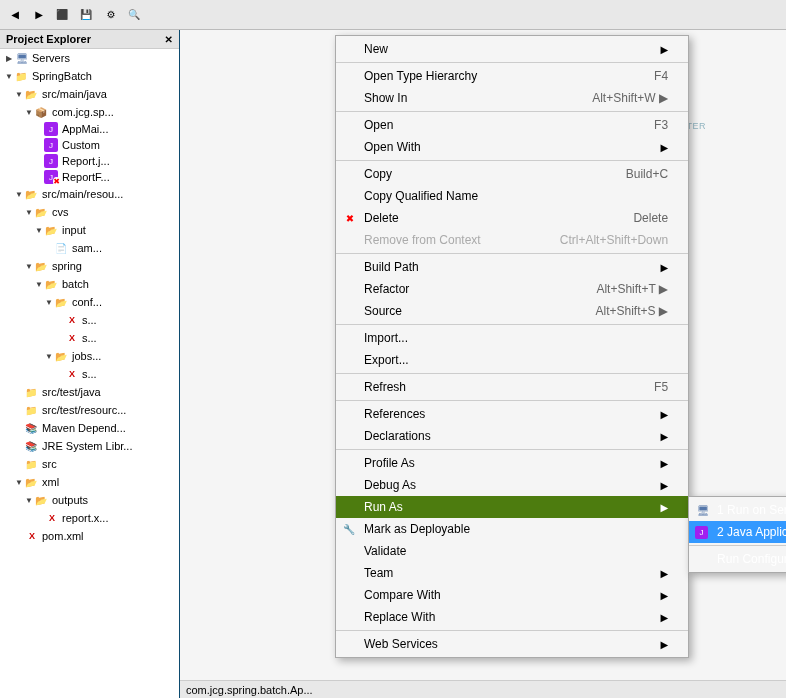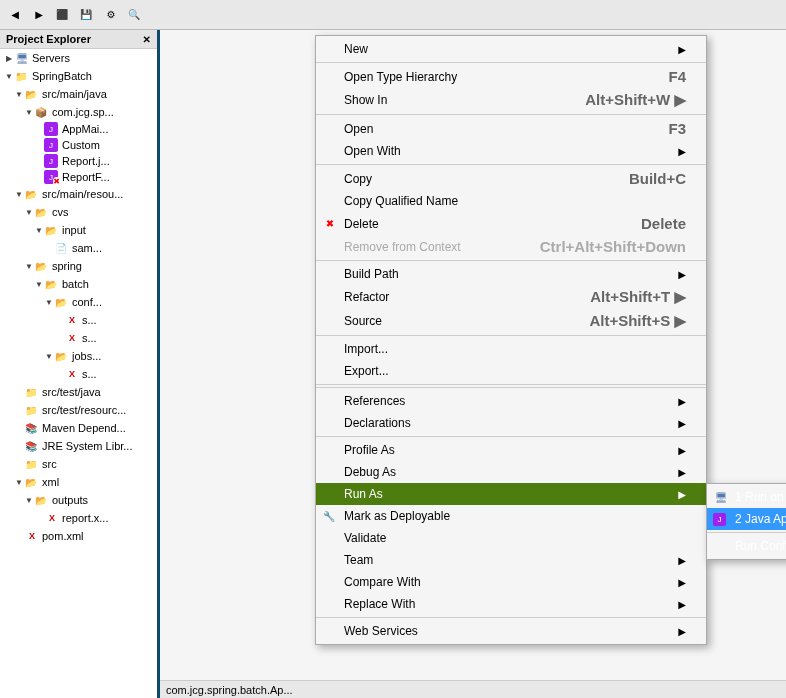--- a/index.html
+++ b/index.html
@@ -33,23 +33,23 @@
     }
 
     
     .main-layout {
       display: flex;
       height: calc(698px - 30px);
     }
 
     
     .project-explorer {
-      width: 160px;
+      width: 180px;
       background: #fff;
-      border-right: 3px solid #0c4a6e;
+      border-right: 1px solid #0c4a6e;
       overflow: hidden;
       position: relative;
     }
     .panel-title {
       background: #e4e4e4;
       border-bottom: 1px solid #ccc;
       padding: 3px 6px;
       font-size: 11px;
       font-weight: bold;
       display: flex;
@@ -114,22 +114,21 @@
       position: relative;
       white-space: nowrap;
       min-height: 22px;
       gap: 39px;
     }
     .menu-item.disabled { color: #aaa; cursor: default; }
     .menu-item .shortcut {
       margin-left: auto;
       padding-left: 40px;
       color: #666;
-      font-size: 15px;
-      font-weight: bold;
+      font-size: 12px;
     }
     .menu-item .arrow {
       margin-left: auto;
       padding-left: 20px;
       font-size: 10px;
     }
     .menu-separator {
       height: 1px;
       background: #ccc;
       margin: 2px 0;
@@ -475,20 +474,24 @@
         <span class="shortcut">Alt+Shift+S ▶</span>
       </div>
       <div class="menu-separator"></div>
       <div class="menu-item">
         <span>Import...</span>
       </div>
       <div class="menu-item">
         <span>Export...</span>
       </div>
       <div class="menu-separator"></div>
+      <div class="menu-item">
+        <span>Refresh</span>
+        <span class="shortcut">F5</span>
+      </div>
       <div class="menu-separator"></div>
       <div class="menu-item">
         <span>References</span>
         <span class="arrow">▶</span>
       </div>
       <div class="menu-item">
         <span>Declarations</span>
         <span class="arrow">▶</span>
       </div>
       <div class="menu-separator"></div>

